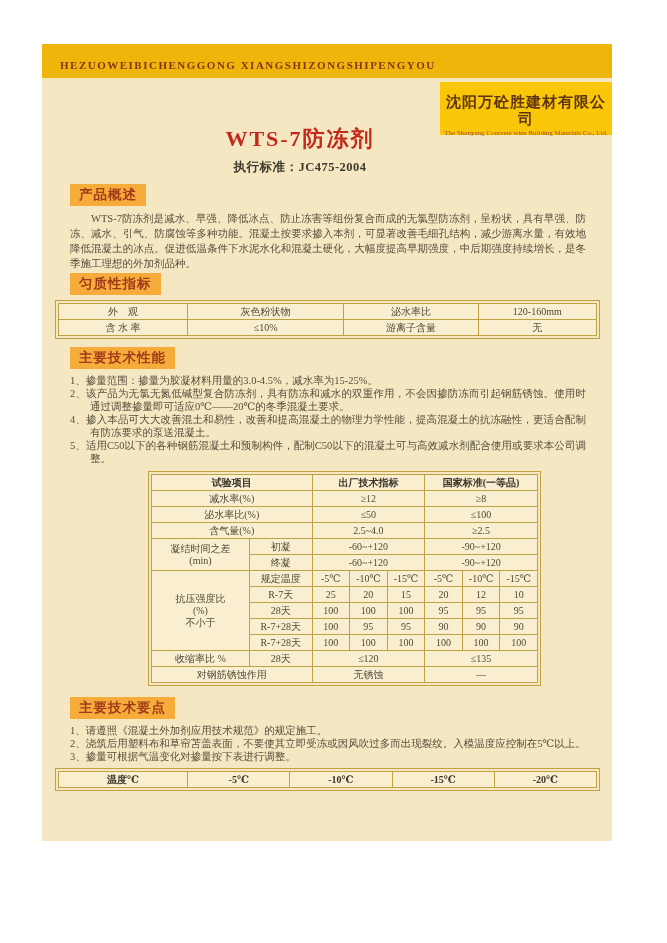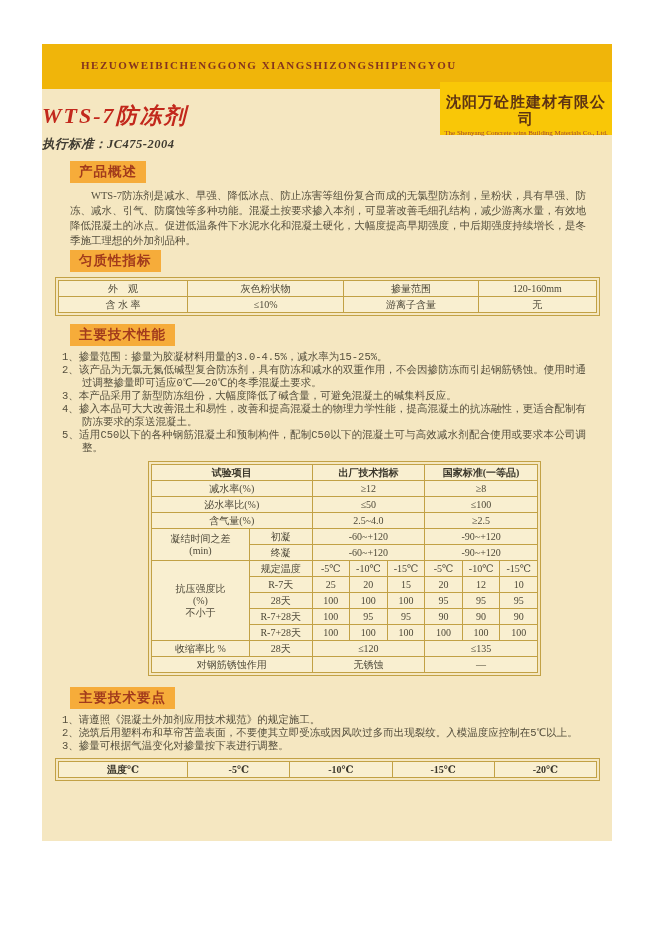--- a/index.html
+++ b/index.html
@@ -10,35 +10,35 @@
   }
   .page{
     position:relative;
     margin-left:42px;margin-top:44px;
     width:570px;height:797px;
     background:#F5E7C1;
     overflow:hidden;
   }
   
   .band{
-    height:45px;background:#F0B50A;
-    box-sizing:border-box;padding:15px 0 0 39px;
+    height:34px;background:#F0B50A;
+    box-sizing:border-box;padding:15px 0 0 18px;
     font-size:11px;font-weight:bold;letter-spacing:1.5px;
     color:#84341F;
   }
   
   .company{
     position:absolute;top:38px;right:0;
     width:172px;height:53px;background:#F9C707;
     box-sizing:border-box;padding-top:12px;text-align:center;
   }
   .company-cn{font-size:15px;font-weight:bold;color:#5E3413;letter-spacing:1px;line-height:17px;}
   .company-en{font-size:7px;color:#A5492E;line-height:9px;margin-top:1px;}
   
-  .title-wrap{width:516px;padding-top:14px;font-style:italic;}
+  .title-wrap{width:516px;text-align:center;padding-top:48px;}
   .product-title{font-size:22px;font-weight:bold;color:#C2281C;letter-spacing:2px;line-height:26px;}
   .standard-line{margin-top:7px;font-size:12.5px;font-weight:bold;color:#3E3A30;letter-spacing:0.5px;}
   
   .sec{
     display:inline-block;margin-left:28px;
     background:#F6AC3A;color:#A23B1C;
     font-size:13.5px;font-weight:bold;letter-spacing:1px;
     padding:3px 9px;border-radius:0;line-height:16px;
   }
   .sec-row{line-height:0;}
@@ -46,21 +46,21 @@
   .m-sec2{margin-top:2px;}
   .m-sec3{margin-top:8px;}
   .m-sec4{margin-top:7px;}
   .m-sec5{margin-top:11px;}
   
   .para{
     margin:5px 26px 0 28px;
     font-size:10.5px;line-height:15px;color:#554F3D;
     text-indent:2em;text-align:justify;
   }
-  .list{margin:5px 26px 0 20px;font-size:10.5px;color:#554F3D;font-family:Liberation Mono, monospace;}
+  .list{margin:5px 26px 0 28px;font-size:10.5px;color:#554F3D;}
   .list .li{padding-left:1.9em;text-indent:-1.9em;line-height:13px;text-align:justify;}
   
   .tbl-wrap{border:1px solid #C2A145;padding:2px;background:#F5E7C1;}
   .w-full{margin:5px 12px 0 13px;}
   .w-mech{margin:6px 0 0 106px;width:393px;box-sizing:border-box;}
   table.tbl{width:100%;border-collapse:collapse;table-layout:fixed;}
   table.tbl td{
     border:1px solid #C2A145;background:#F9EFD0;
     text-align:center;vertical-align:middle;
     font-size:10px;line-height:12px;color:#4E4939;
@@ -99,38 +99,37 @@
       <colgroup>
           <col style="width:24%">
           <col style="width:29%">
           <col style="width:25%">
           <col style="width:22%">
         </colgroup>
       <tbody>
       <tr>
         <td>外　观</td>
         <td>灰色粉状物</td>
-        <td>掺量范围</td>
+        <td>泌水率比</td>
         <td>120-160mm</td>
       </tr>
       <tr>
         <td>含 水 率</td>
         <td>≤10%</td>
         <td>游离子含量</td>
         <td>无</td>
       </tr>
     </tbody>
       </table>
   </div>
 
   <div class="sec-row m-sec3"><span class="sec">主要技术性能</span></div>
   <div class="list">
     <div class="li">1、掺量范围：掺量为胶凝材料用量的3.0-4.5%，减水率为15-25%。</div>
     <div class="li">2、该产品为无氯无氮低碱型复合防冻剂，具有防冻和减水的双重作用，不会因掺防冻而引起钢筋锈蚀。使用时通过调整掺量即可适应0℃——20℃的冬季混凝土要求。</div>
-    <div class="li">3、本产品采用了新型防冻组份，大幅度降低了碱含量，可避免混凝土的碱集料反应。</div>
     <div class="li">4、掺入本品可大大改善混土和易性，改善和提高混凝土的物理力学性能，提高混凝土的抗冻融性，更适合配制有防冻要求的泵送混凝土。</div>
     <div class="li">5、适用C50以下的各种钢筋混凝土和预制构件，配制C50以下的混凝土可与高效减水剂配合使用或要求本公司调整。</div>
   </div>
 
   <div class="tbl-wrap w-mech">
     <table class="tbl mech-tbl">
       <colgroup>
         <col style="width:86px">
           <col style="width:55px">
         <col style="width:33px">

